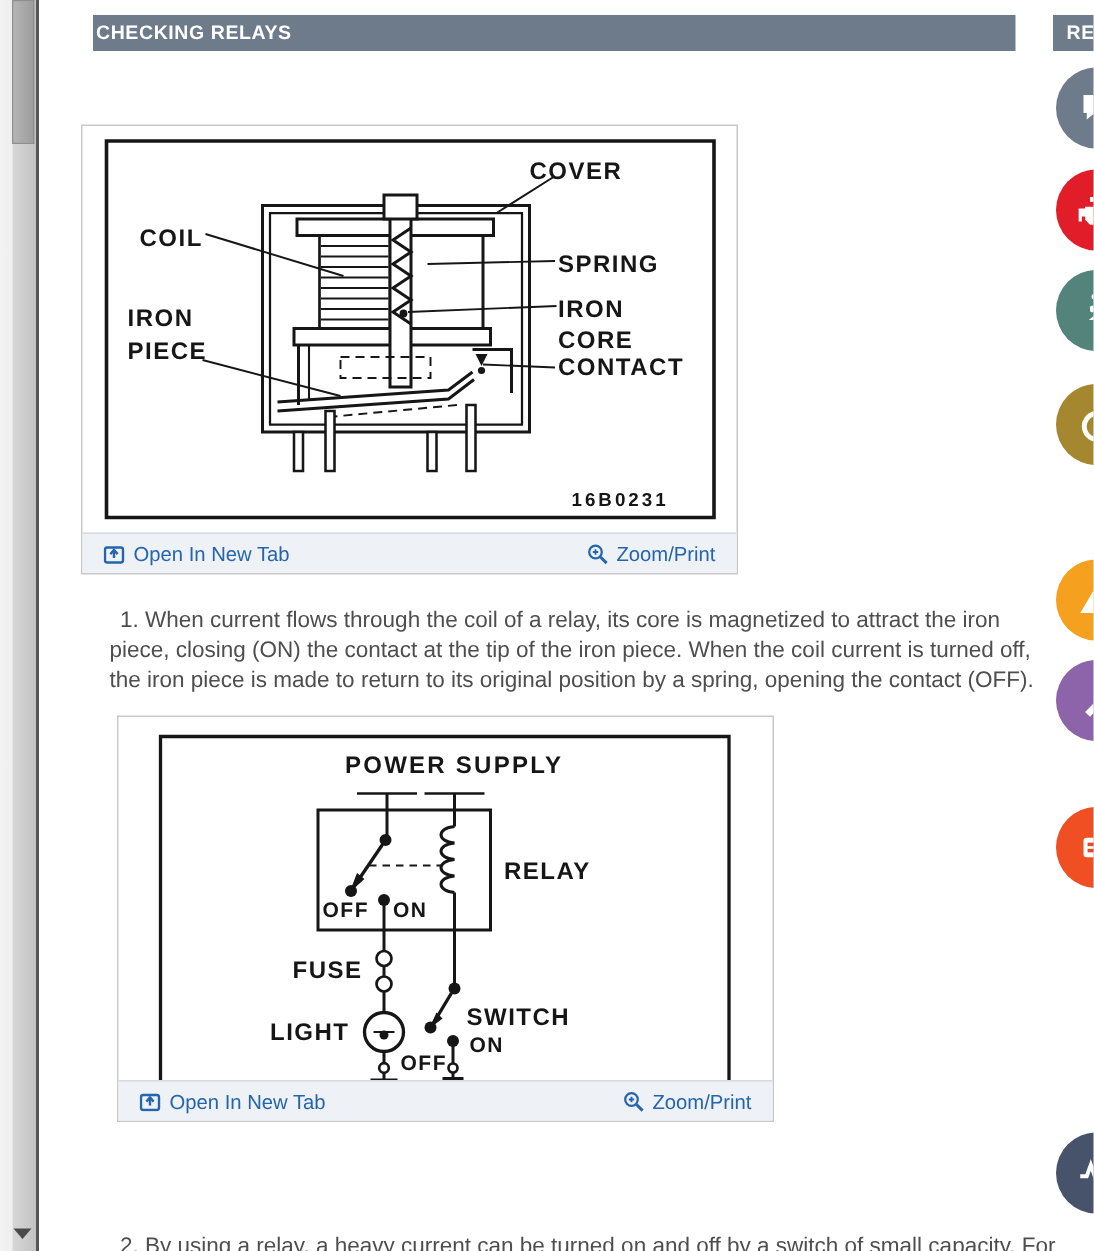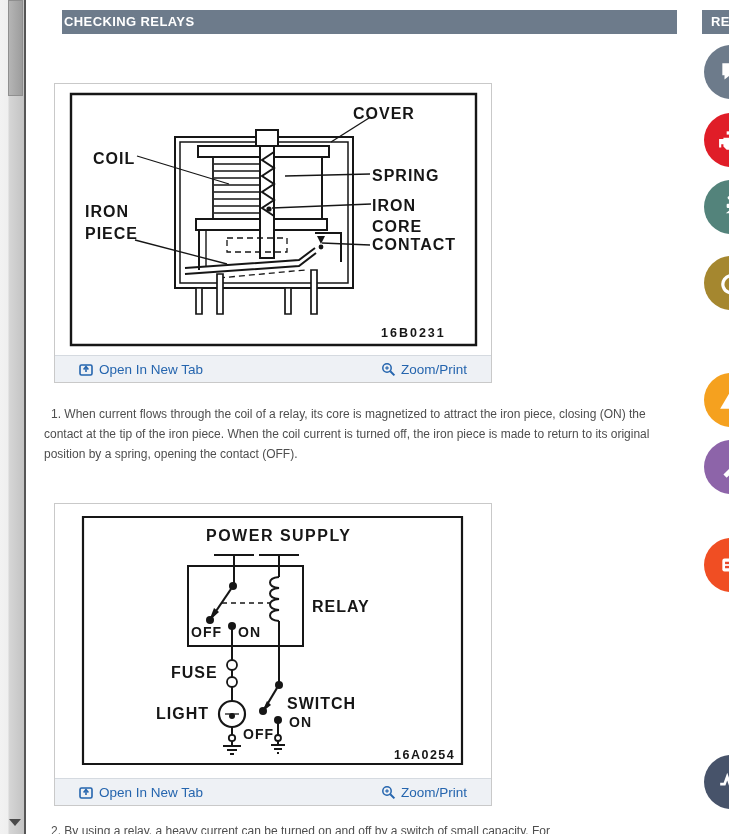--- a/index.html
+++ b/index.html
@@ -18,32 +18,32 @@
 
   
   .hdr{position:absolute;height:24px;background:#6d7b8b;color:#fff;
     font-size:13px;font-weight:bold;line-height:24px;letter-spacing:.4px;}
   .hdr-main{left:62px;top:10px;width:615px;padding-left:2px;box-sizing:border-box;}
   .hdr-related{left:702px;top:10px;width:140px;padding-left:9px;box-sizing:border-box;}
 
   
   .card{position:absolute;left:54px;width:438px;background:#fff;border:1px solid #c9c9c9;box-sizing:border-box;}
   .card-1{top:83px;height:300px;}
-  .card-2{top:503px;height:303px;}
+  .card-2{top:477px;height:271px;margin-left:24px;}
   .scan{position:absolute;background:#fff;}
   .scan-1{left:14px;top:8px;}
   .scan-2{left:26px;top:11px;}
   .card-footer{position:absolute;left:0;right:0;bottom:0;height:27px;background:#eef1f5;
     border-top:1px solid #d5dae0;display:flex;justify-content:space-between;align-items:center;
-    padding:0 24px;box-sizing:border-box;}
+    padding:0 14px;box-sizing:border-box;}
   .flink{color:#2565ae;font-size:13.5px;text-decoration:none;display:flex;align-items:center;gap:5px;cursor:pointer;}
   .flink svg{display:block;}
 
   
-  .para{position:absolute;left:44px;width:634px;color:#4e4e4e;font-size:12px;line-height:20px;text-indent:7px;}
+  .para{position:absolute;left:73px;width:634px;color:#4e4e4e;font-size:15px;line-height:20px;text-indent:7px;}
   .para-1{top:404px;}
   .para-2{top:821px;}
 
   
   svg.draw{display:block;}
   svg.draw *{vector-effect:non-scaling-stroke;}
   .ink{stroke:#161616;fill:none;stroke-width:2;}
   .ink-thin{stroke:#161616;fill:none;stroke-width:1.3;}
   .ink-fill{fill:#161616;stroke:none;}
   .wht{fill:#ffffff;stroke:#161616;stroke-width:2;}

